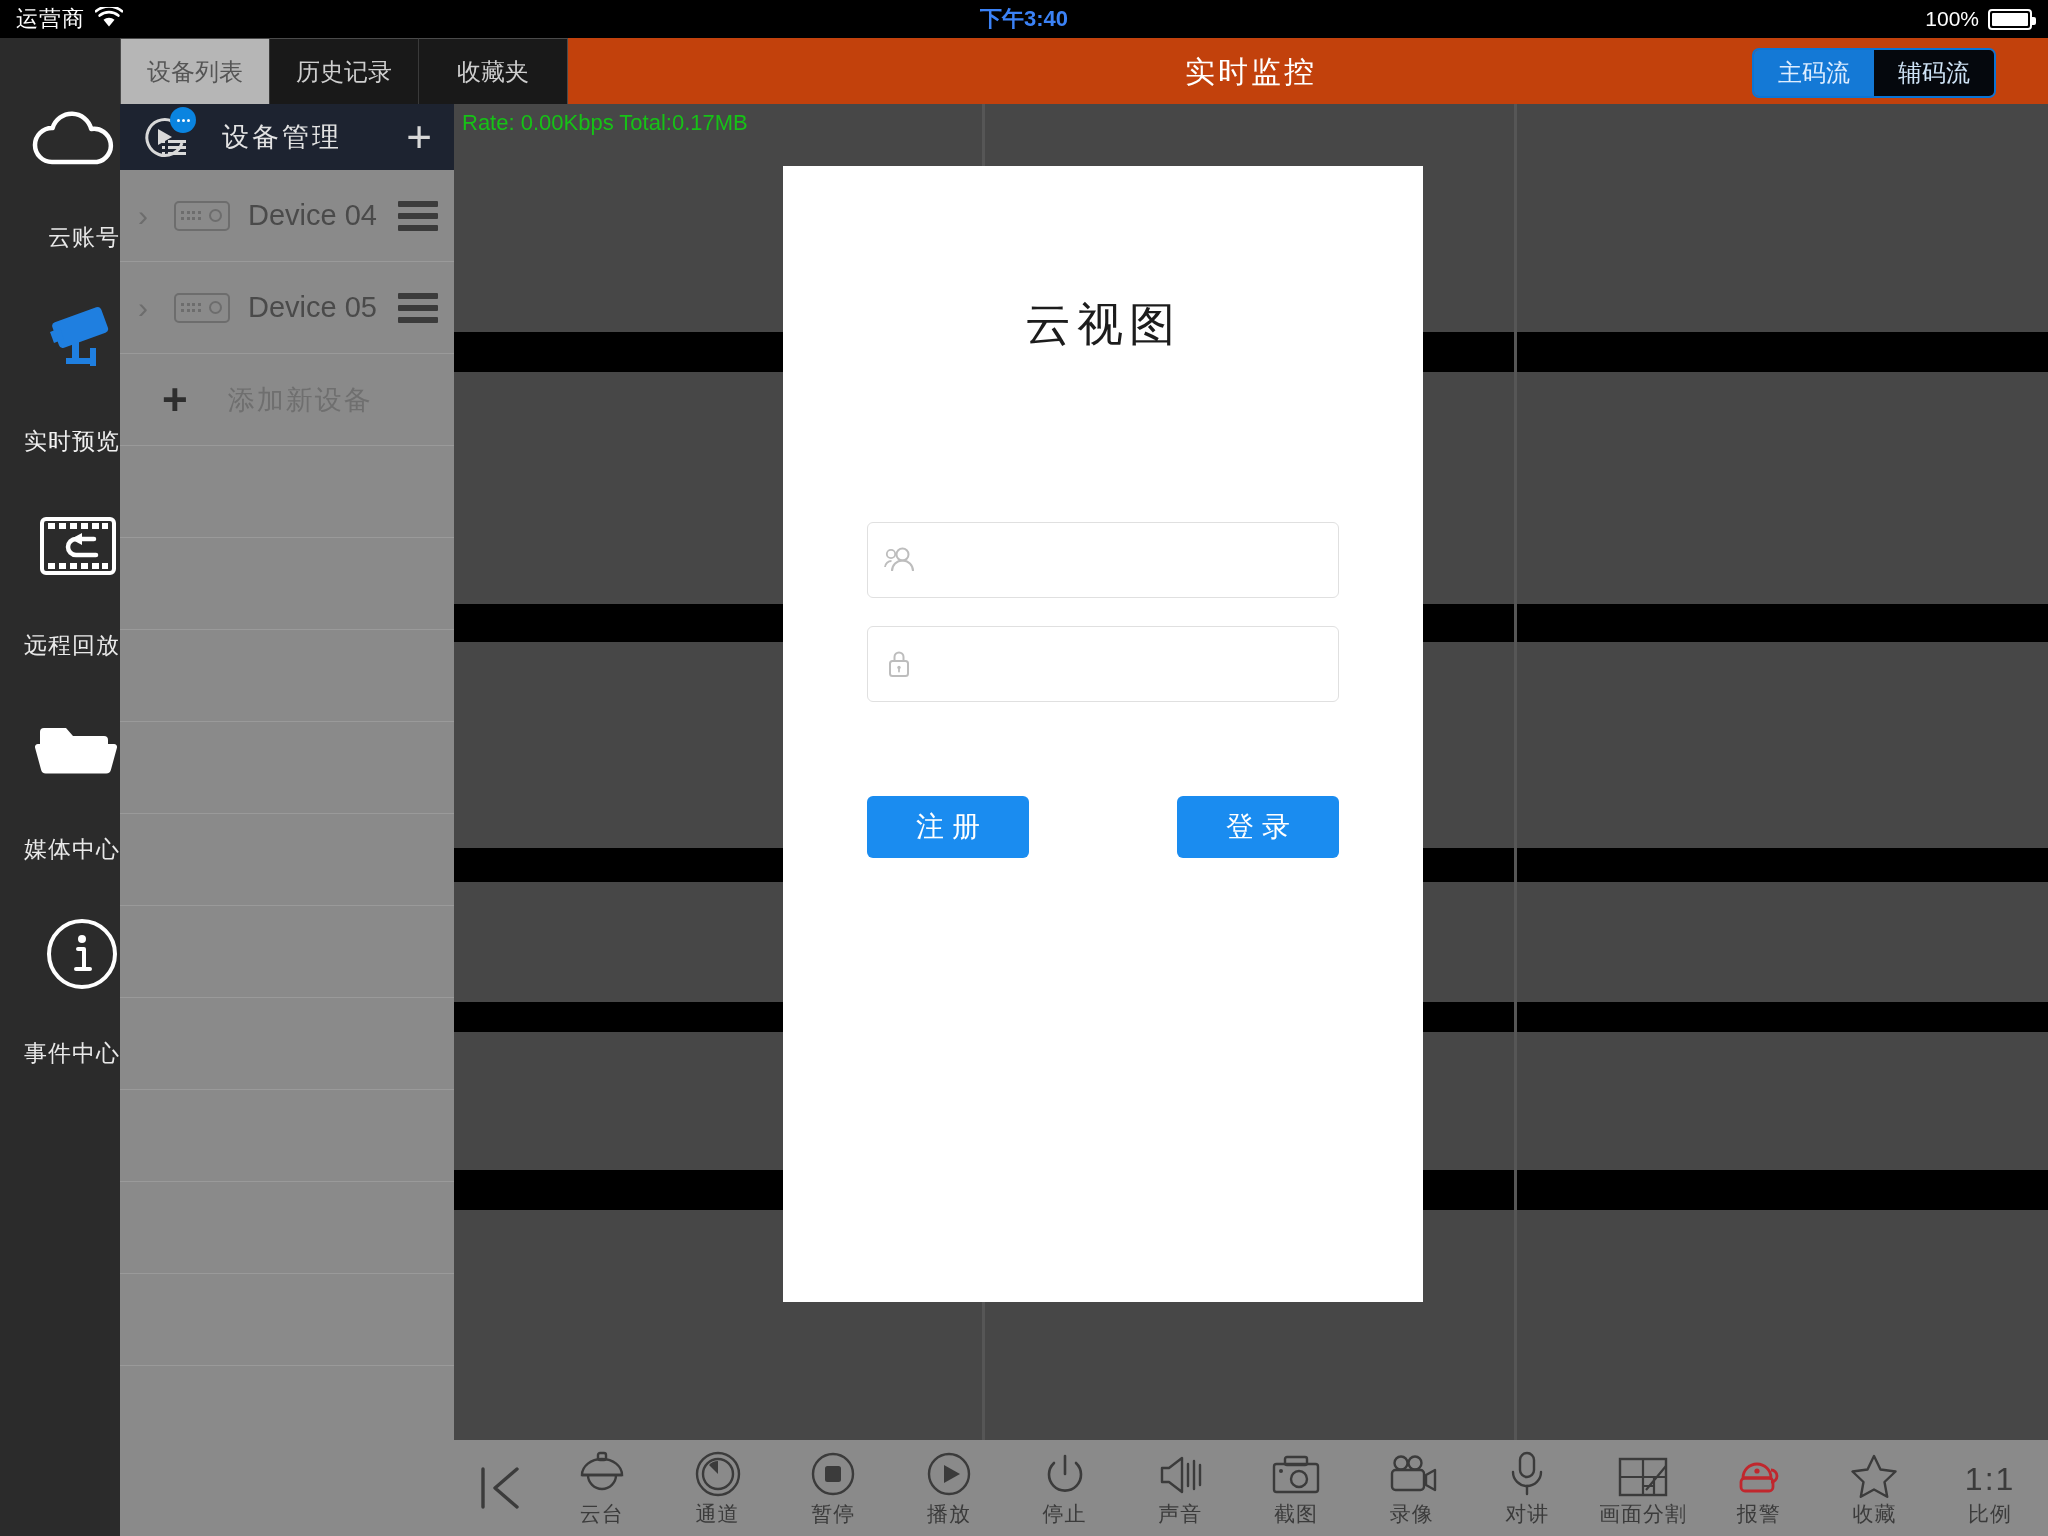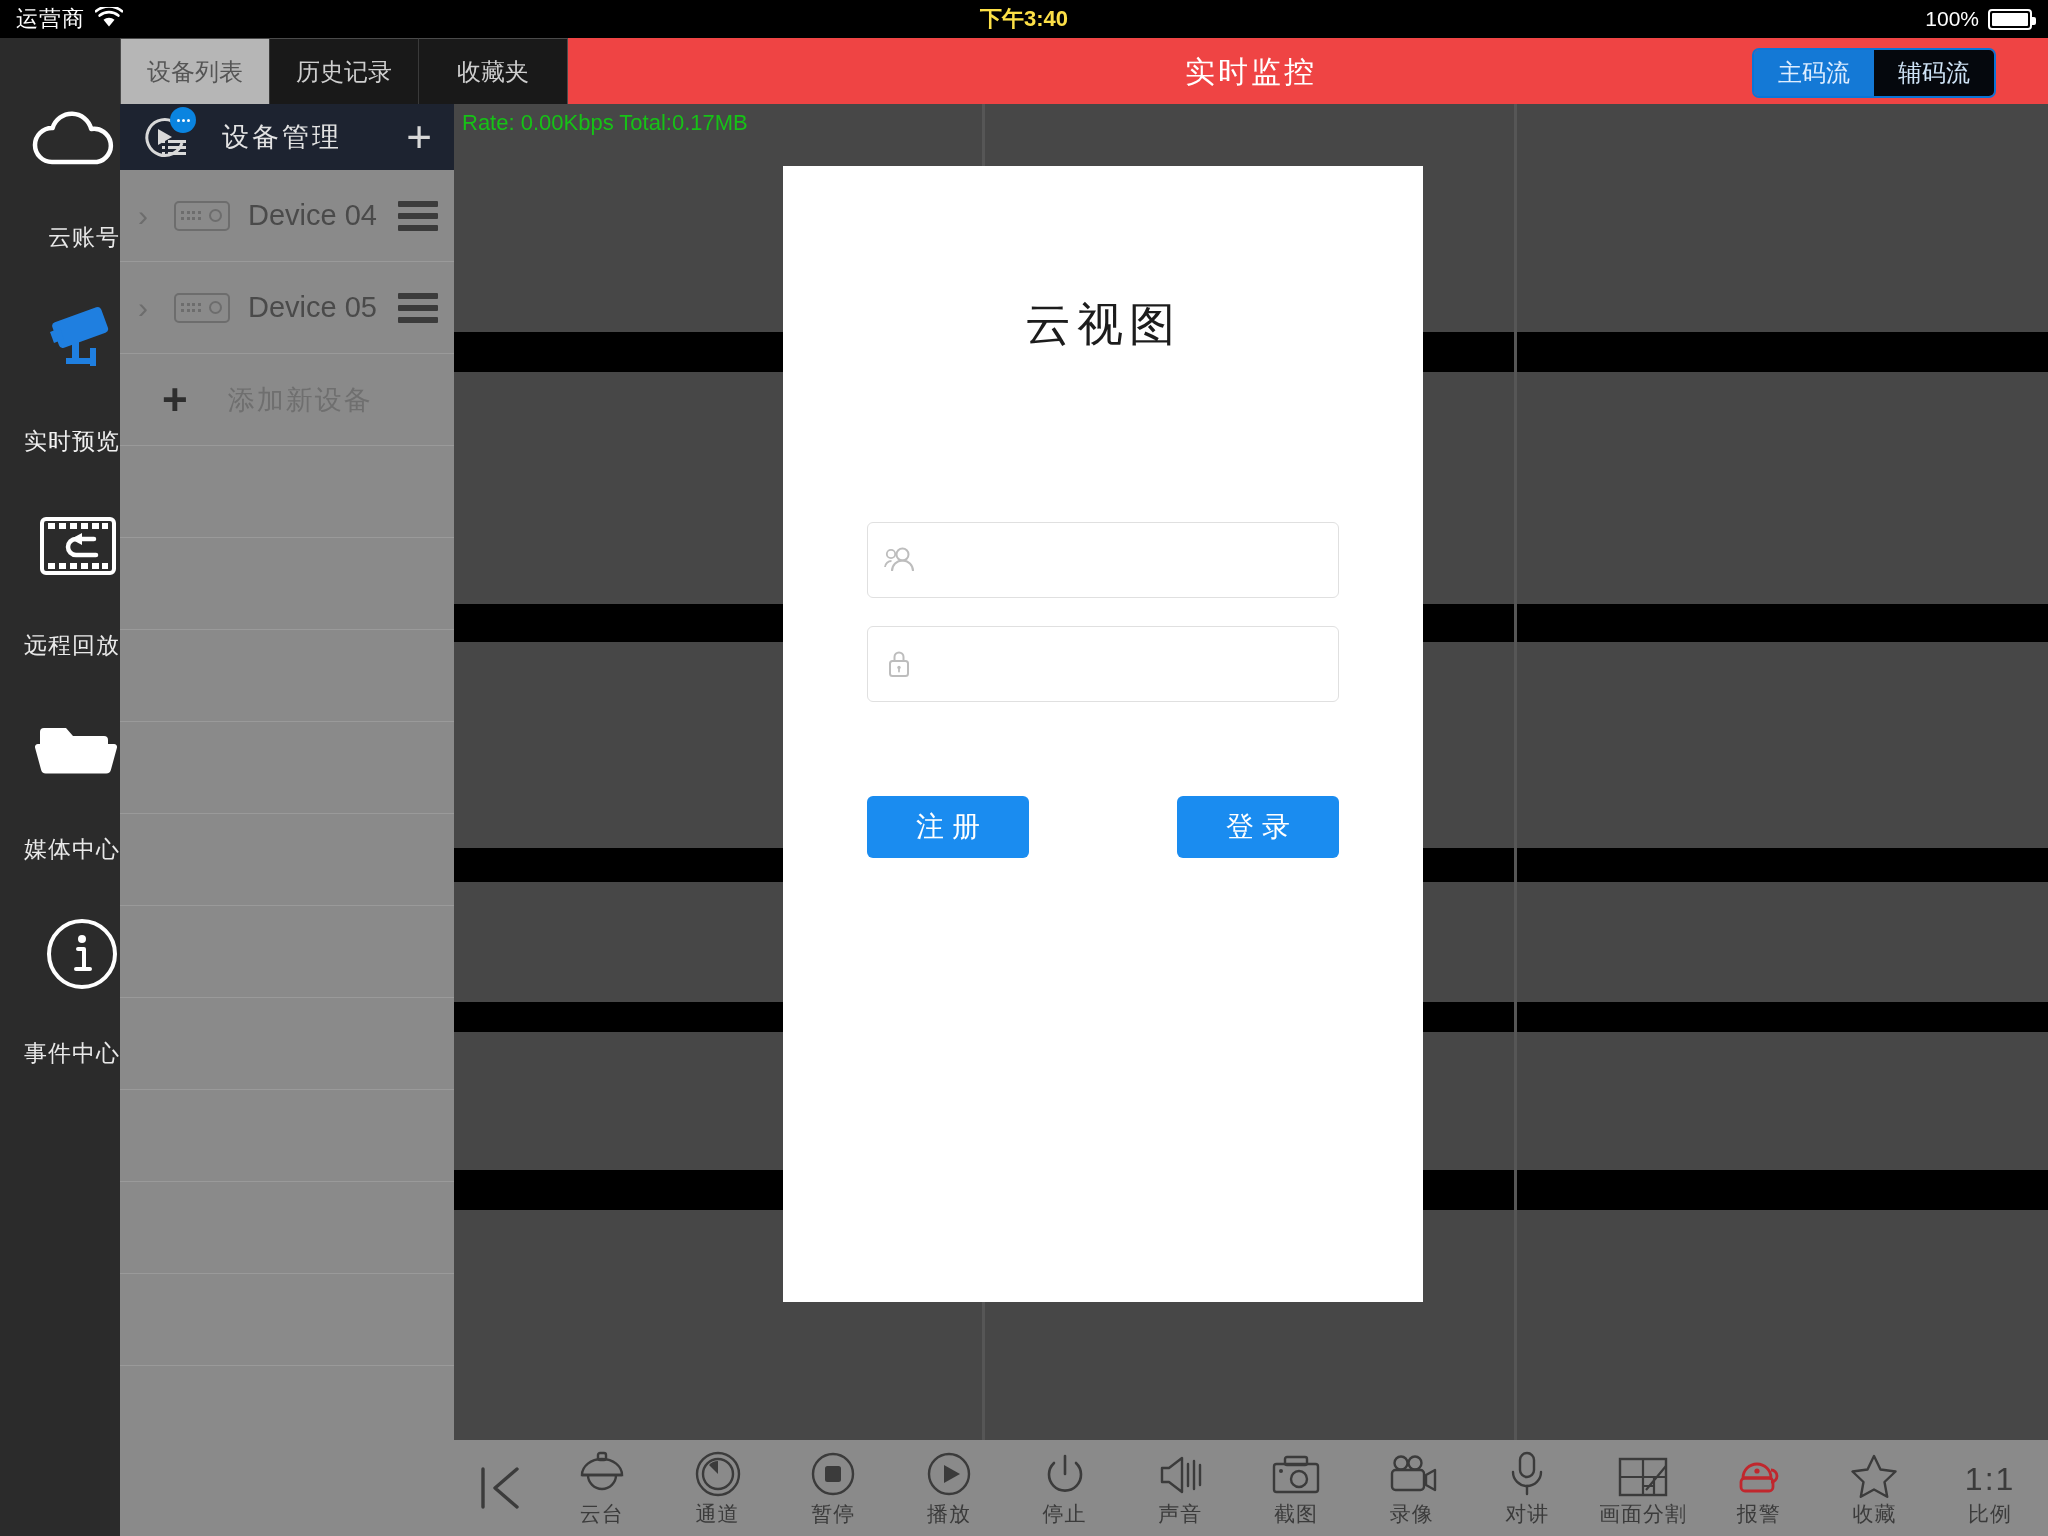--- a/index.html
+++ b/index.html
@@ -13,21 +13,21 @@
 
   
   .statusbar {
     position:absolute; left:0; top:0; width:2048px; height:38px;
     background:#000; display:flex; align-items:center; z-index:60;
   }
   .sb-left { display:flex; align-items:center; gap:10px; margin-left:16px; }
   .sb-carrier { font-size:22px; color:#fff; letter-spacing:1px; }
   .sb-center {
     position:absolute; left:0; right:0; text-align:center;
-    font-size:22px; font-weight:bold; color:#fde047;
+    font-size:22px; font-weight:bold; color:#3b82f6;
   }
   .sb-right {
     position:absolute; right:16px; display:flex; align-items:center; gap:9px;
   }
   .sb-batt-text { font-size:21px; color:#fff; }
   .batt-shell {
     width:44px; height:21px; border:2px solid #fff; border-radius:4px;
     position:relative; display:flex; align-items:center;
   }
   .batt-shell::after {
@@ -114,21 +114,21 @@
   .dev-addnew {
     height:92px; display:flex; align-items:center; border-bottom:1px solid #9a9a9a;
   }
   .addnew-plus { margin-left:42px; font-size:44px; color:#2e2e2e; font-weight:bold; line-height:1; }
   .addnew-label { margin-left:40px; font-size:27px; color:#6f6f6f; letter-spacing:2px; }
   .dev-empty { height:92px; border-bottom:1px solid #9a9a9a; }
 
   
   .mainhdr {
     position:absolute; left:454px; top:38px; right:0; height:66px;
-    background:#ef4444; z-index:30;
+    background:#c2410c; z-index:30;
   }
   .mainhdr-title {
     position:absolute; left:0; right:0; top:14px; text-align:center;
     font-size:30px; color:#fff; letter-spacing:3px;
   }
   .stream-seg {
     position:absolute; right:52px; top:10px; display:flex;
     border:2px solid #0a74d6; border-radius:7px; overflow:hidden;
   }
   .seg-btn {

